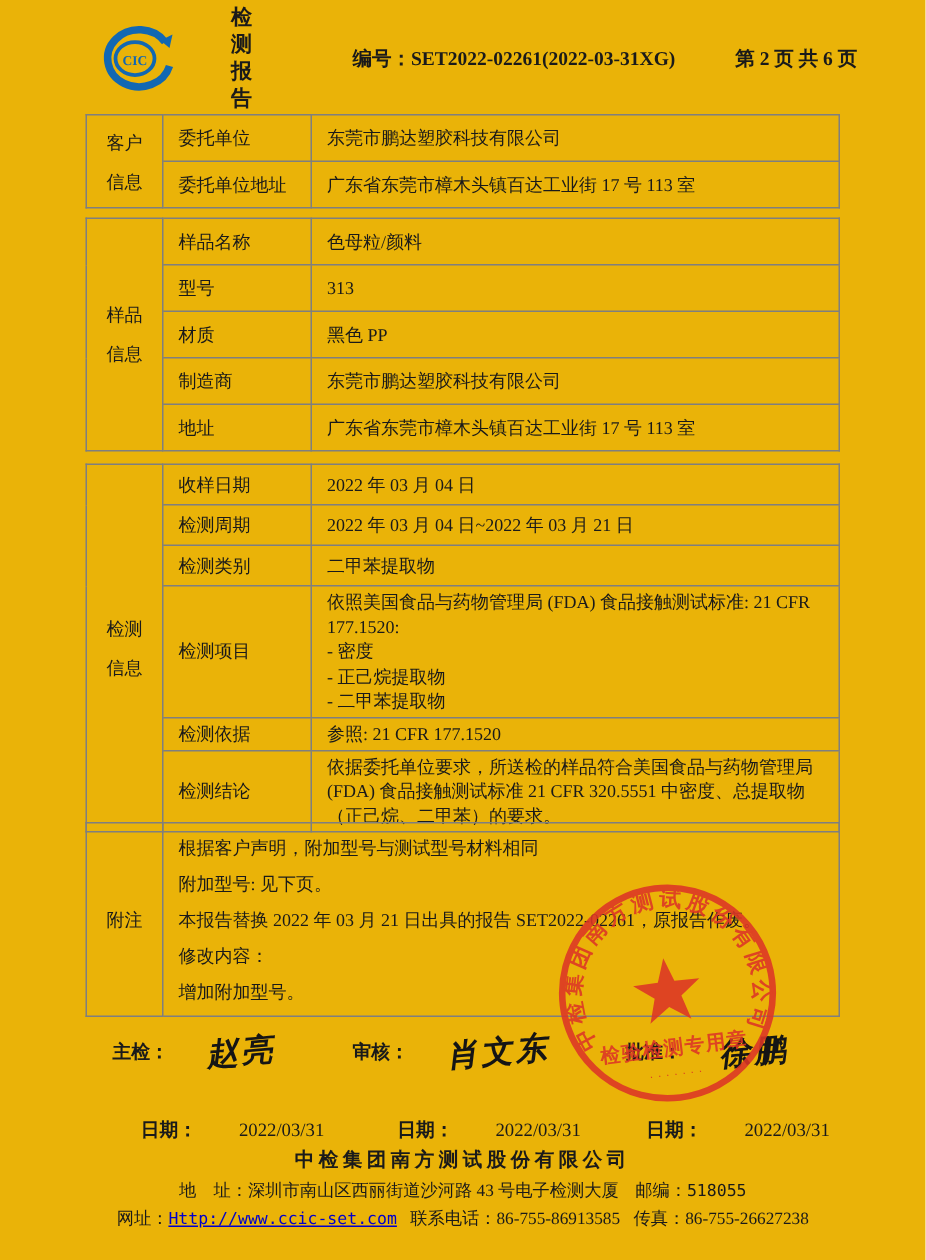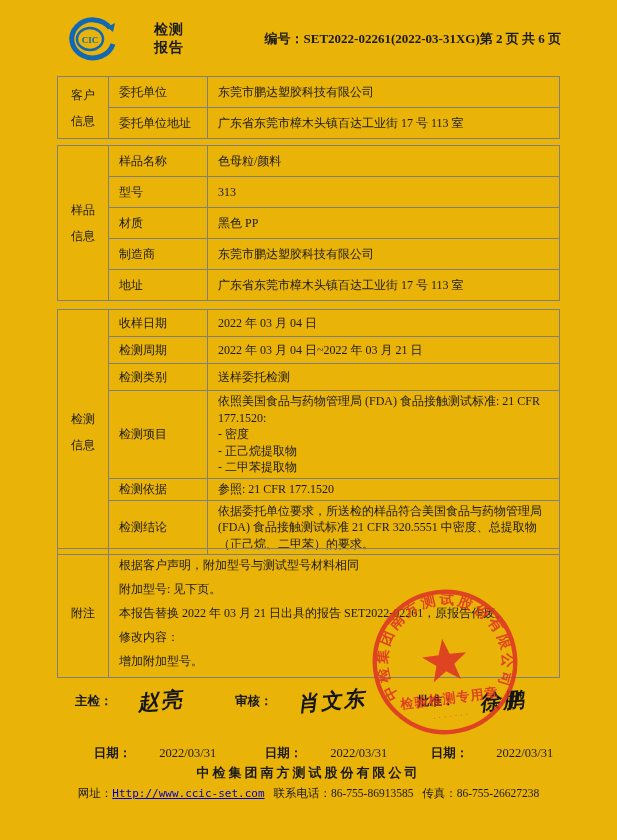--- a/index.html
+++ b/index.html
@@ -10,21 +10,21 @@
     color:#1a1a1a;
   }
   .page { position:absolute; inset:0; width:617px; height:840px; background:#eab308; overflow:hidden; }
 
   
   .header { position:absolute; top:12px; left:58px; width:503px; height:54px;
             display:flex; align-items:center; }
   .logo { width:64px; height:50px; flex:0 0 auto; }
   .hdr-title { font-size:14px; font-weight:bold; margin-left:32px; letter-spacing:1px; }
   .hdr-no { font-size:13px; font-weight:bold; margin-left:66px; white-space:nowrap; }
-  .hdr-page { font-size:13px; font-weight:bold; margin-left:auto; white-space:nowrap; }
+  .hdr-page { font-size:13px; font-weight:bold; margin-left:auto; white-space:nowrap;padding-left:40px; }
 
   
   table.blk { position:absolute; left:57px; width:503px; border-collapse:collapse;
               table-layout:fixed; }
   table.blk td { border:1px solid #7f7f7f; font-size:12px; vertical-align:middle;
                  padding:2px 10px; }
   td.sec { width:51px; text-align:center; white-space:pre-line; line-height:26px;
            padding:2px 4px; }
   td.lbl { width:99px; }
   td.val { }
@@ -131,21 +131,21 @@
 信息</td>
       <td class="lbl">收样日期</td>
       <td class="val">2022 年 03 月 04 日</td>
     </tr>
     <tr class="r27">
       <td class="lbl">检测周期</td>
       <td class="val">2022 年 03 月 04 日~2022 年 03 月 21 日</td>
     </tr>
     <tr class="r27">
       <td class="lbl">检测类别</td>
-      <td class="val">送样委托检测</td>
+      <td class="val">二甲苯提取物</td>
     </tr>
     <tr>
       <td class="lbl">检测项目</td>
       <td class="val multi">依照美国食品与药物管理局 (FDA) 食品接触测试标准: 21 CFR 177.1520:
 - 密度
 - 正己烷提取物
 - 二甲苯提取物</td>
     </tr>
     <tr>
       <td class="lbl">检测依据</td>
@@ -211,19 +211,23 @@
       </text>
       <path d="M0,-24 L5.7,-7.8 L22.8,-7.4 L9.2,2.9 L14.1,19.4 L0,9.6 L-14.1,19.4 L-9.2,2.9 L-22.8,-7.4 L-5.7,-7.8 Z" fill="#dd3526"></path>
       <text x="0" y="42" text-anchor="middle" font-size="13.5" font-weight="bold" fill="#dd3526" letter-spacing="1" font-family="Liberation Serif,serif">检验检测专用章</text>
       <text x="0" y="58" text-anchor="middle" font-size="6" fill="#dd3526" letter-spacing="2" font-family="DejaVu Sans Mono,monospace">·······</text>
     </g>
   </svg>
 
   <div class="footer">
     <div class="f-company">中检集团南方测试股份有限公司</div>
     <div class="f-line">
+      <span>地　址：</span><span>深圳市南山区西丽街道沙河路 43 号电子检测大厦</span>
+      <span style="margin-left:8px;">邮编：</span><span class="mono">518055</span>
+    </div>
+    <div class="f-line">
       <span>网址：</span><a class="f-link" href="#">Http://www.ccic-set.com</a>
       <span style="margin-left:6px;margin-top:18px;">联系电话：</span><span>86-755-86913585</span>
       <span style="margin-left:6px;">传真：</span><span>86-755-26627238</span>
     </div>
   </div>
 
 </div>
 
 </body></html>

